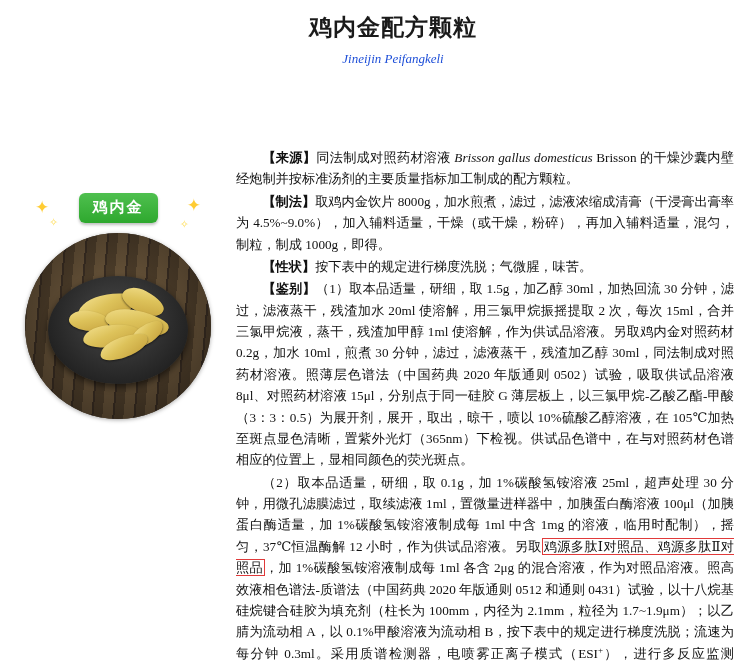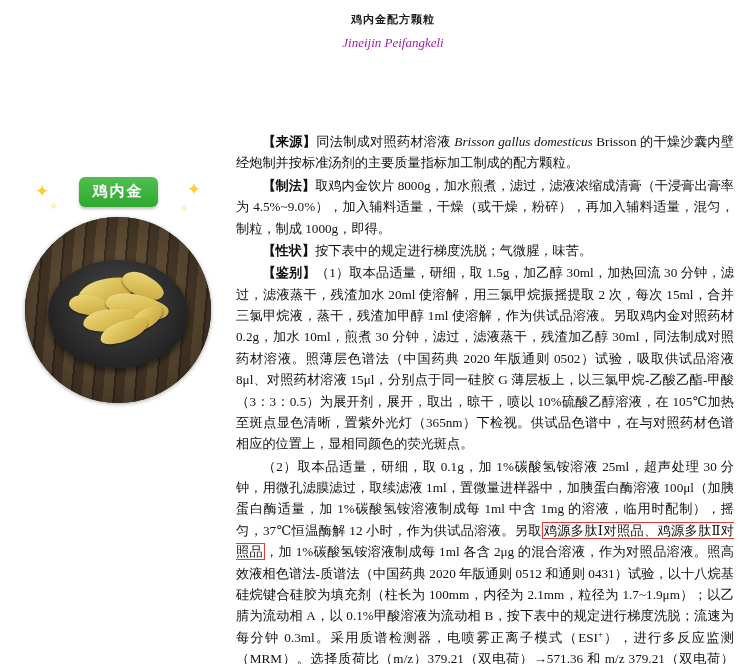--- a/index.html
+++ b/index.html
@@ -15,31 +15,31 @@
     overflow: hidden;
   }
   .page {
     position: relative;
     width: 746px;
     height: 664px;
     box-sizing: border-box;
   }
   .doc-title {
     text-align: center;
-    font-size: 11px;
+    font-size: 23px;
     font-weight: bold;
     letter-spacing: 1px;
     margin: 12px 0 0 0;
     padding-left: 40px;
   }
   .doc-subtitle {
     text-align: center;
     font-size: 13px;
     font-style: italic;
-    color: #a21caf;
+    color: #1d4ed8;
     margin: 8px 0 6px 0;
     padding-left: 40px;
     font-family: "Liberation Serif", serif;
   }
   .columns {
     position: relative;
   }
   .left-col {
     position: absolute;
     left: 0;

